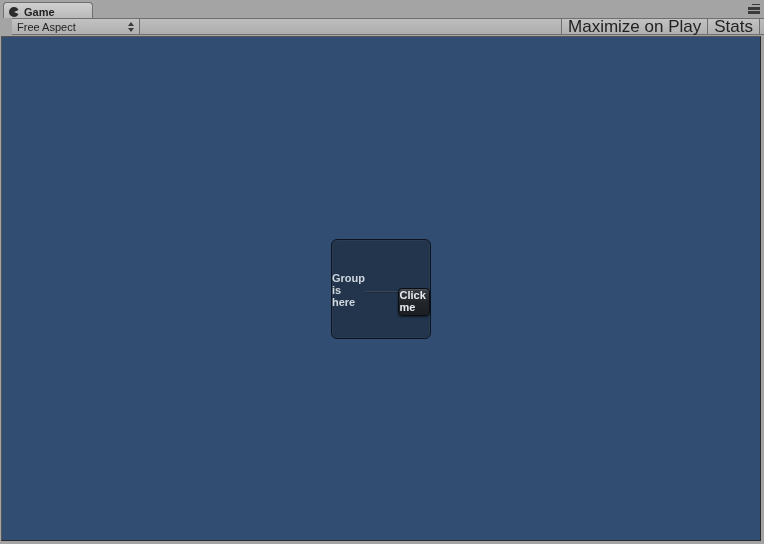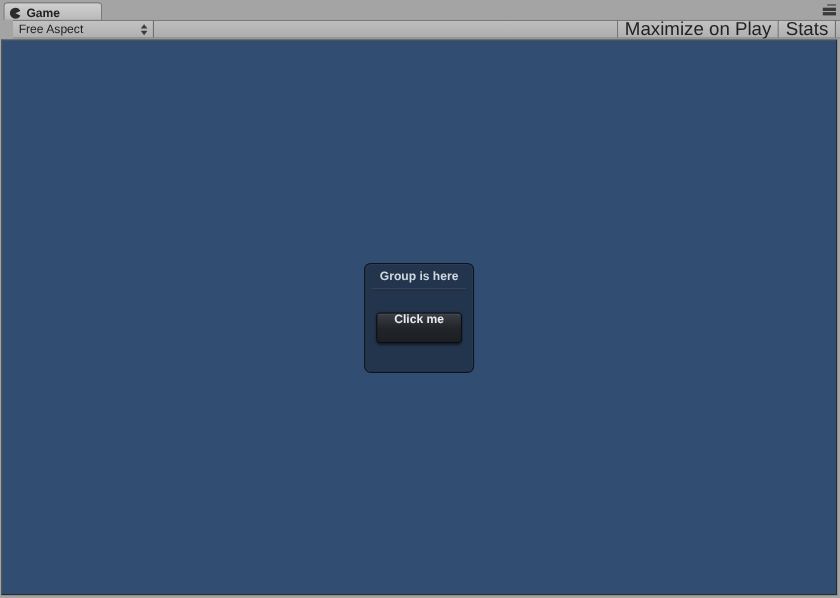--- a/index.html
+++ b/index.html
@@ -157,21 +157,21 @@
     height: 100px;
     left: 50%;
     top: 50%;
     transform: translate(-50%, -50%);
     background: rgba(22,32,46,0.55);
     border: 1px solid #0e141d;
     border-radius: 6px;
     box-shadow: inset 0 0 0 1px rgba(255,255,255,0.04);
     box-sizing: border-box;
     display: flex;
-    flex-direction: column;
+    flex-direction: row;
     align-items: center;
     padding-top: 6px;
   }
   .group-title {
     color: #cfd6de;
     font-size: 11px;
     font-weight: bold;
     margin-bottom: 4px;
   }
   .group-divider {

